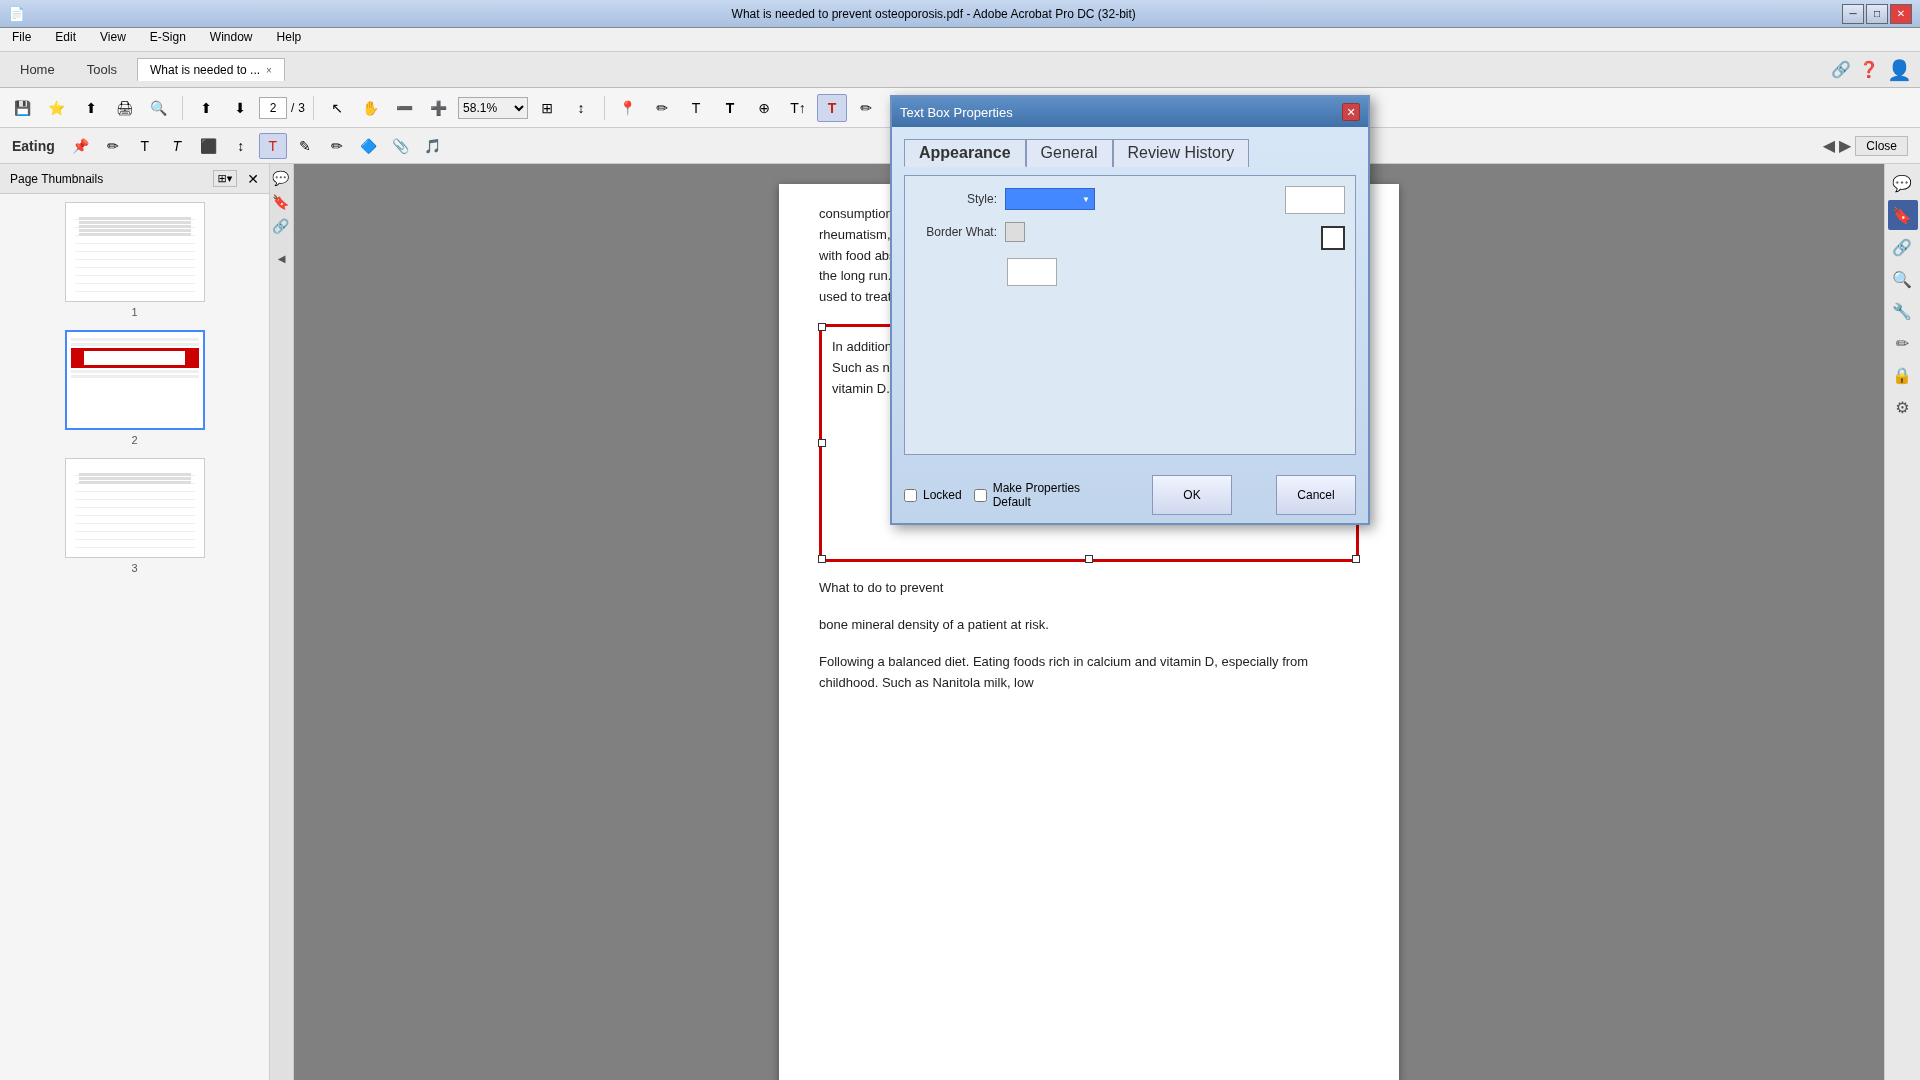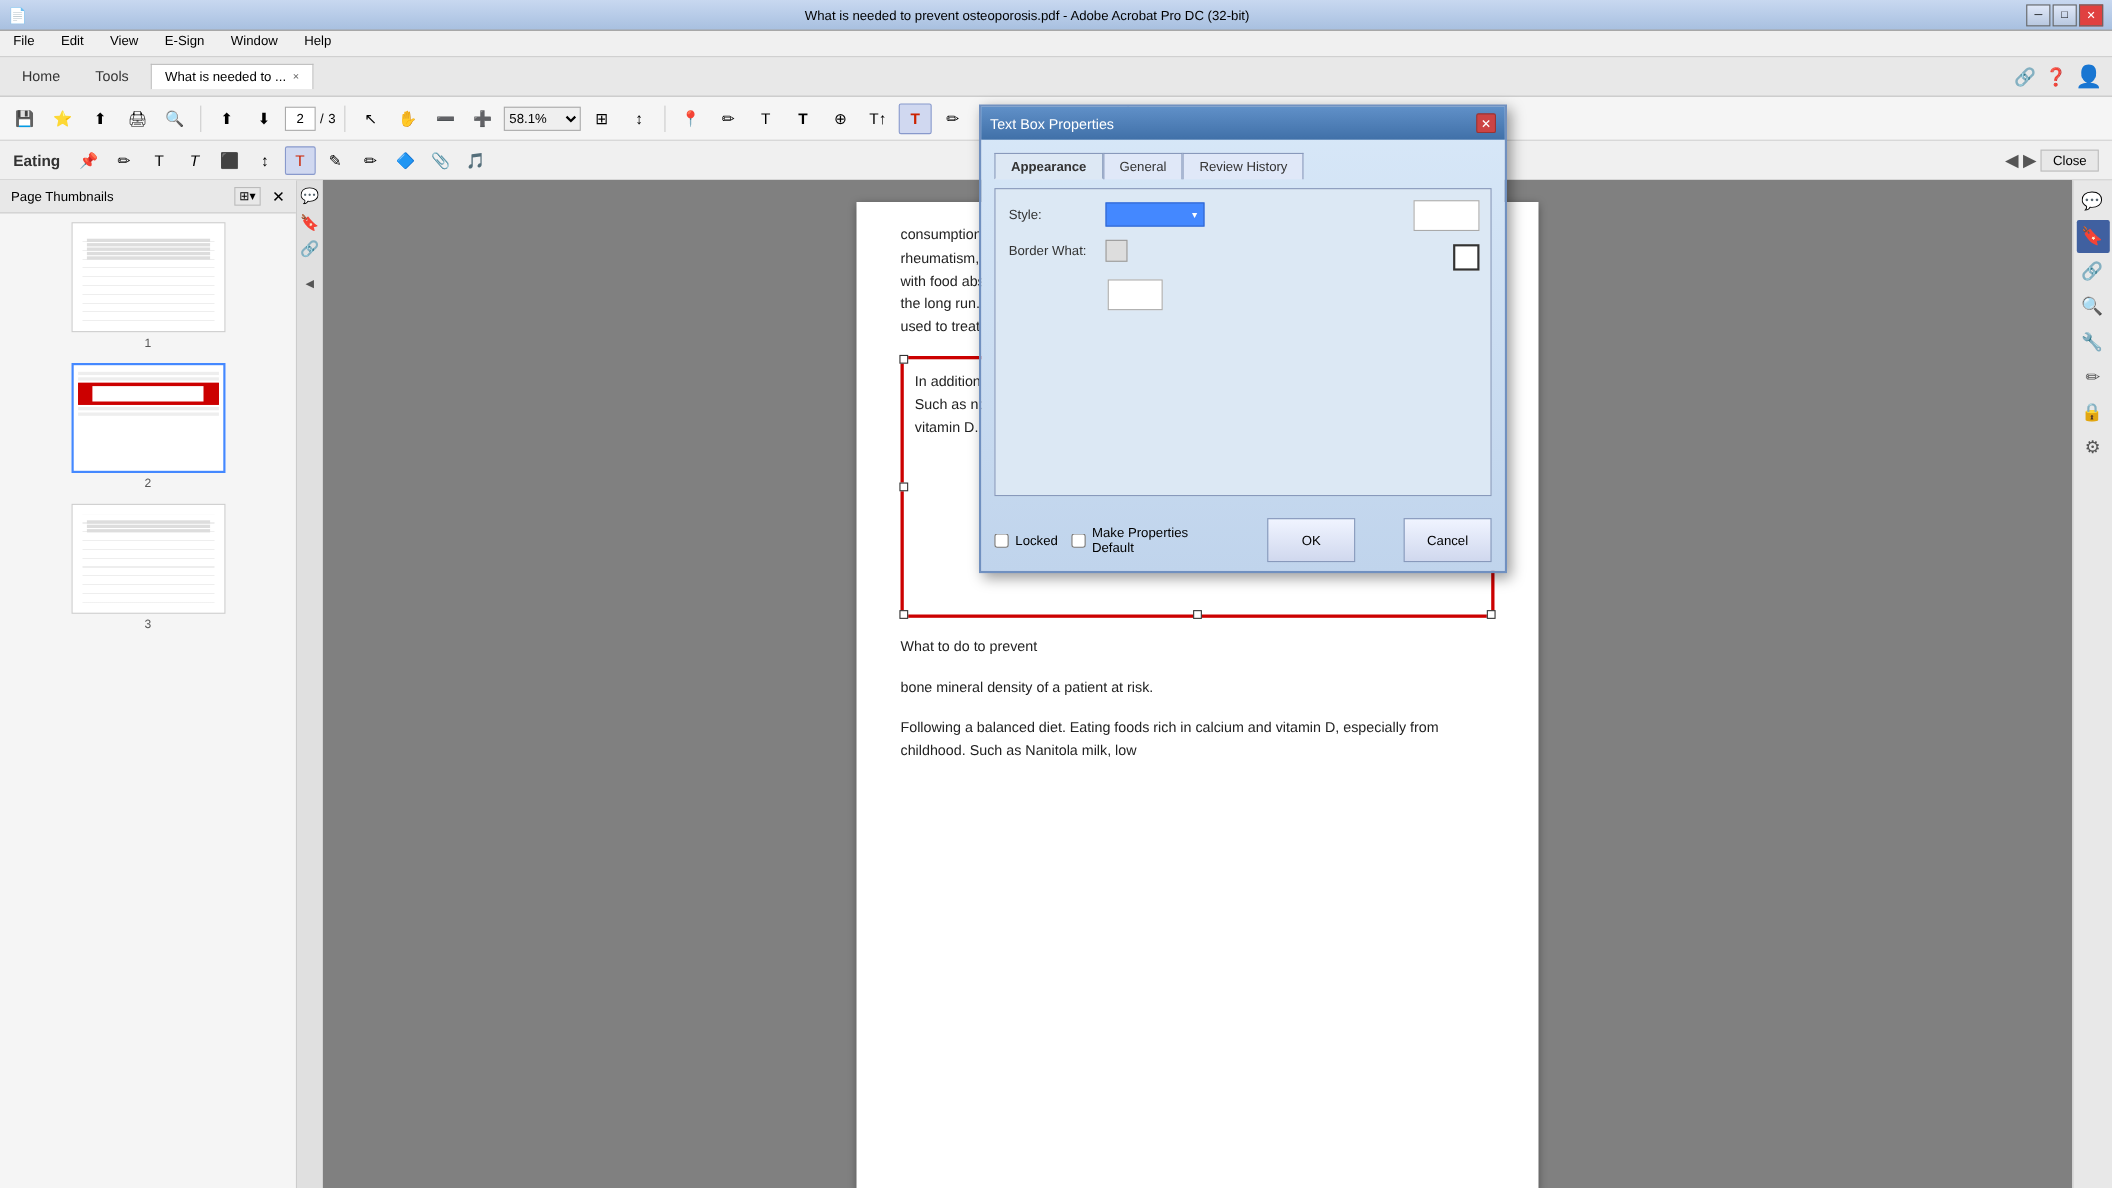--- a/index.html
+++ b/index.html
@@ -254,21 +254,21 @@
     .dialog-body { padding: 12px; }
 
     
     .dialog-tabs {
       display: flex;
       gap: 0;
       margin-bottom: 8px;
     }
     .dialog-tab {
       padding: 4px 14px;
-      font-size: 12px;
+      font-size: 16px;
       cursor: pointer;
       background: #e0e8f8;
       border: 1px solid #8899bb;
       border-bottom: none;
       color: #333;
     }
     .dialog-tab.active {
       background: #dde8f4;
       border-bottom: 1px solid #dde8f4;
       font-weight: bold;
@@ -277,21 +277,21 @@
     
     .dialog-content {
       background: #dce8f4;
       border: 1px solid #8899bb;
       padding: 12px;
       min-height: 280px;
       position: relative;
     }
 
     .style-row { display: flex; align-items: center; margin-bottom: 12px; gap: 8px; }
-    .style-label { font-size: 12px; color: #333; width: 80px; }
+    .style-label { font-size: 12px; color: #333; width: 80px; text-align: right; }
     .border-color-row { display: flex; align-items: center; gap: 8px; margin-bottom: 12px; }
     .color-swatch { width: 20px; height: 20px; background: #ddd; border: 1px solid #999; cursor: pointer; }
 
     .top-right-preview {
       position: absolute;
       top: 10px;
       right: 10px;
       width: 60px; height: 28px;
       border: 1px solid #aaa;
       background: white;

